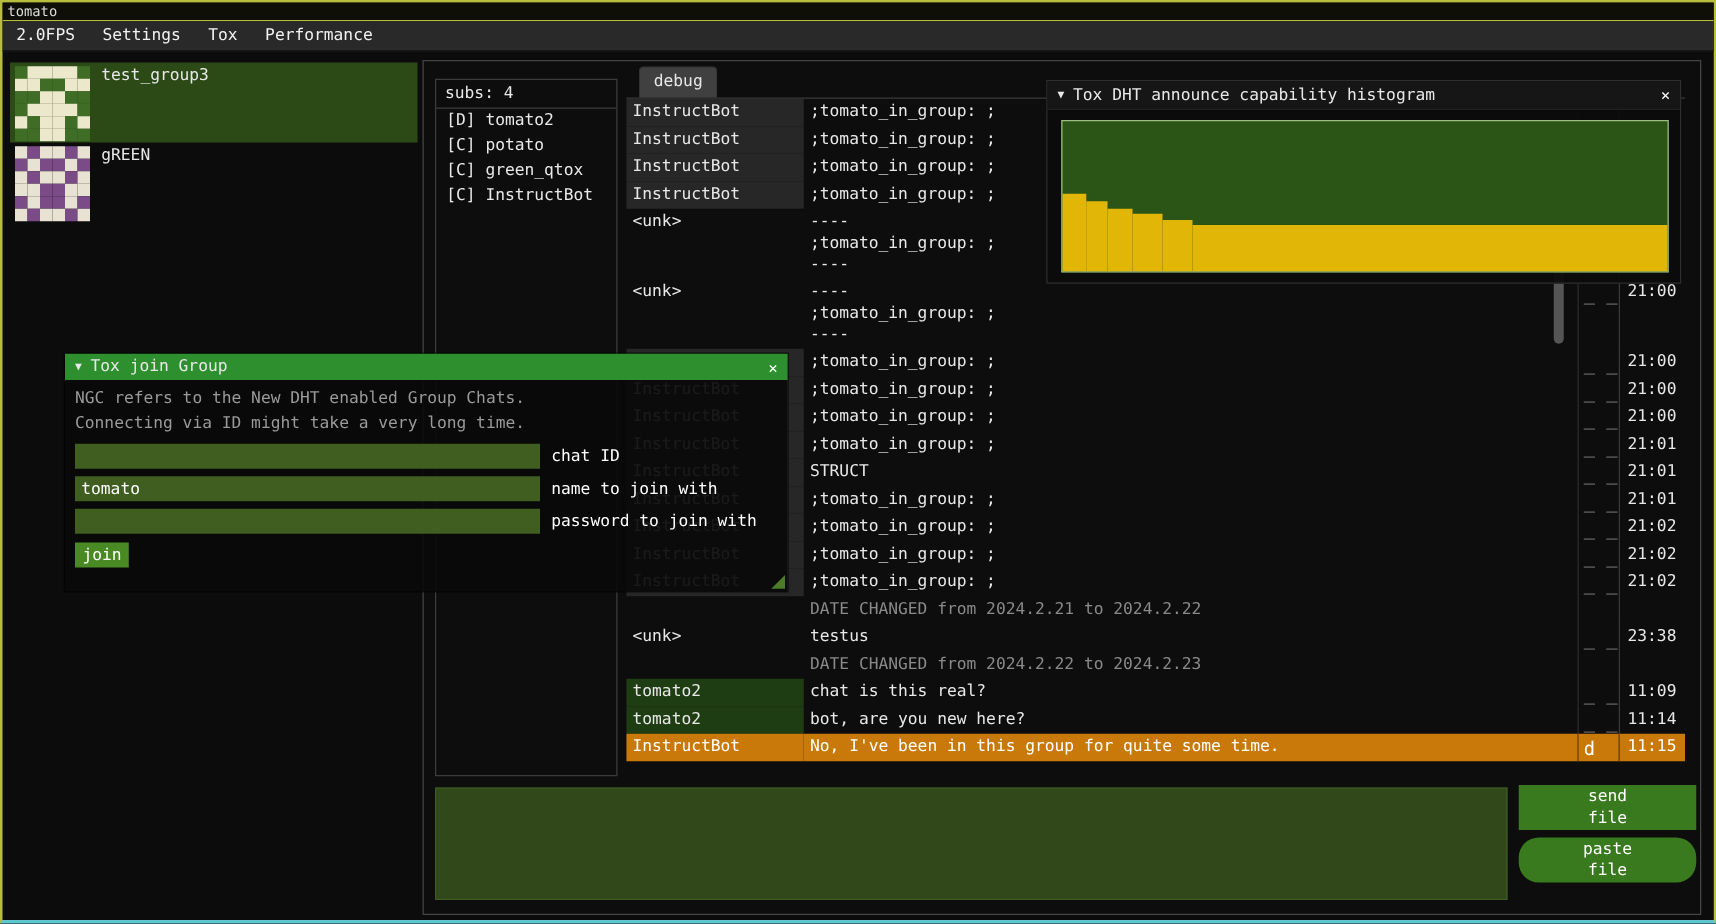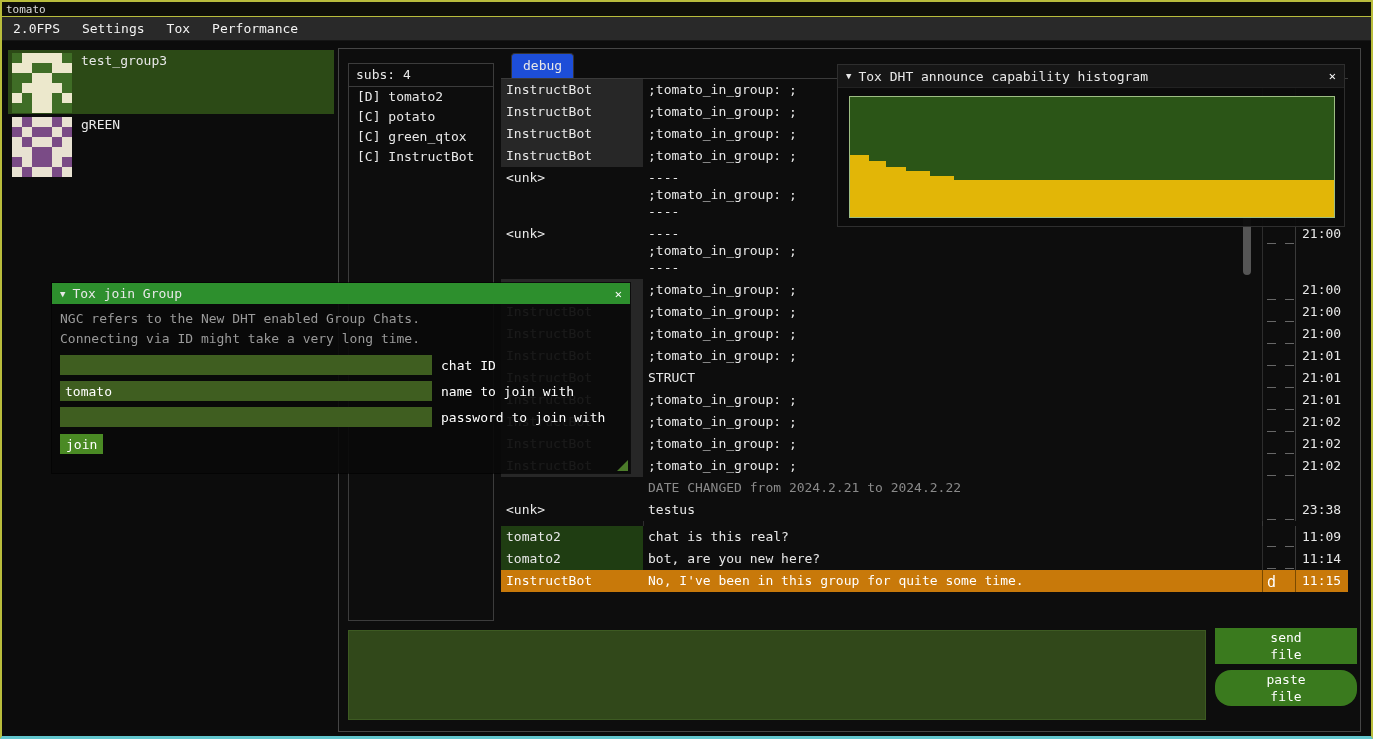--- a/index.html
+++ b/index.html
@@ -26,21 +26,21 @@
   
   .main-window { position:absolute; left:336px; top:46px; width:1023px; height:684px;
                  background:#0d0d0d; border:1px solid #454545; }
 
   .subs-panel { position:absolute; left:9px; top:14px; width:146px; height:558px; border:1px solid #3c3c3c; }
   .subs-header { padding:3px 7px 4px; border-bottom:1px solid #3c3c3c; }
   .member-item { padding:2px 8px; line-height:16px; white-space:nowrap; }
 
   .chat-area { position:absolute; left:162px; top:6px; width:847px; height:562px; }
   .tabbar { height:24px; border-bottom:1px solid #3a3a3a; display:flex; align-items:flex-end; }
-  .tab { margin-left:10px; padding:4px 11px; line-height:16px; background:#1d4ed8;
+  .tab { margin-left:10px; padding:4px 11px; line-height:16px; background:#404040;
          border:1px solid #333; border-bottom:none; border-radius:4px 4px 0 0; }
   .chat-log { position:absolute; left:0; top:24px; width:847px; height:538px; overflow:hidden; }
 
   .chat-row { display:grid; grid-template-columns:142px 1fr 33px 53px; }
   .cell { padding:2px 5px 3px; line-height:17px; white-space:pre-line; overflow:hidden; }
   .cell-name { padding-left:5px; }
   .n-bot .cell-name { background:#272727; }
   .n-self .cell-name { background:#1f3d12; }
   .date-row .cell-msg { color:#8a8a8a; }
   .cell-flags { font-size:15px; color:#9a9a9a; padding:4px 0 0 4px; border-left:1px solid #2d2d2d; }
@@ -311,20 +311,21 @@
             <div class="cell cell-time"></div>
           </div>
           <div class="chat-row n-unk">
             <div class="cell cell-name">&lt;unk&gt;</div>
             <div class="cell cell-msg">testus</div>
             <div class="cell cell-flags">_ _</div>
             <div class="cell cell-time">23:38</div>
           </div>
           <div class="chat-row date-row">
             <div class="cell cell-name"></div>
+            <div class="cell cell-msg">DATE CHANGED from 2024.2.22 to 2024.2.23</div>
             <div class="cell cell-flags"></div>
             <div class="cell cell-time"></div>
           </div>
           <div class="chat-row n-self">
             <div class="cell cell-name">tomato2</div>
             <div class="cell cell-msg">chat is this real?</div>
             <div class="cell cell-flags">_ _</div>
             <div class="cell cell-time">11:09</div>
           </div>
           <div class="chat-row n-self">

